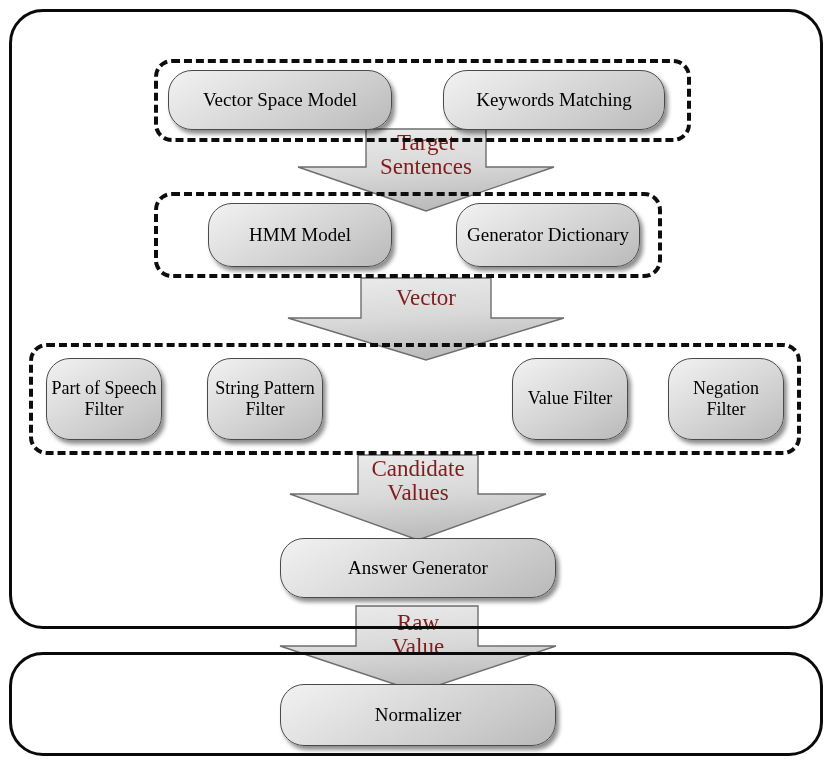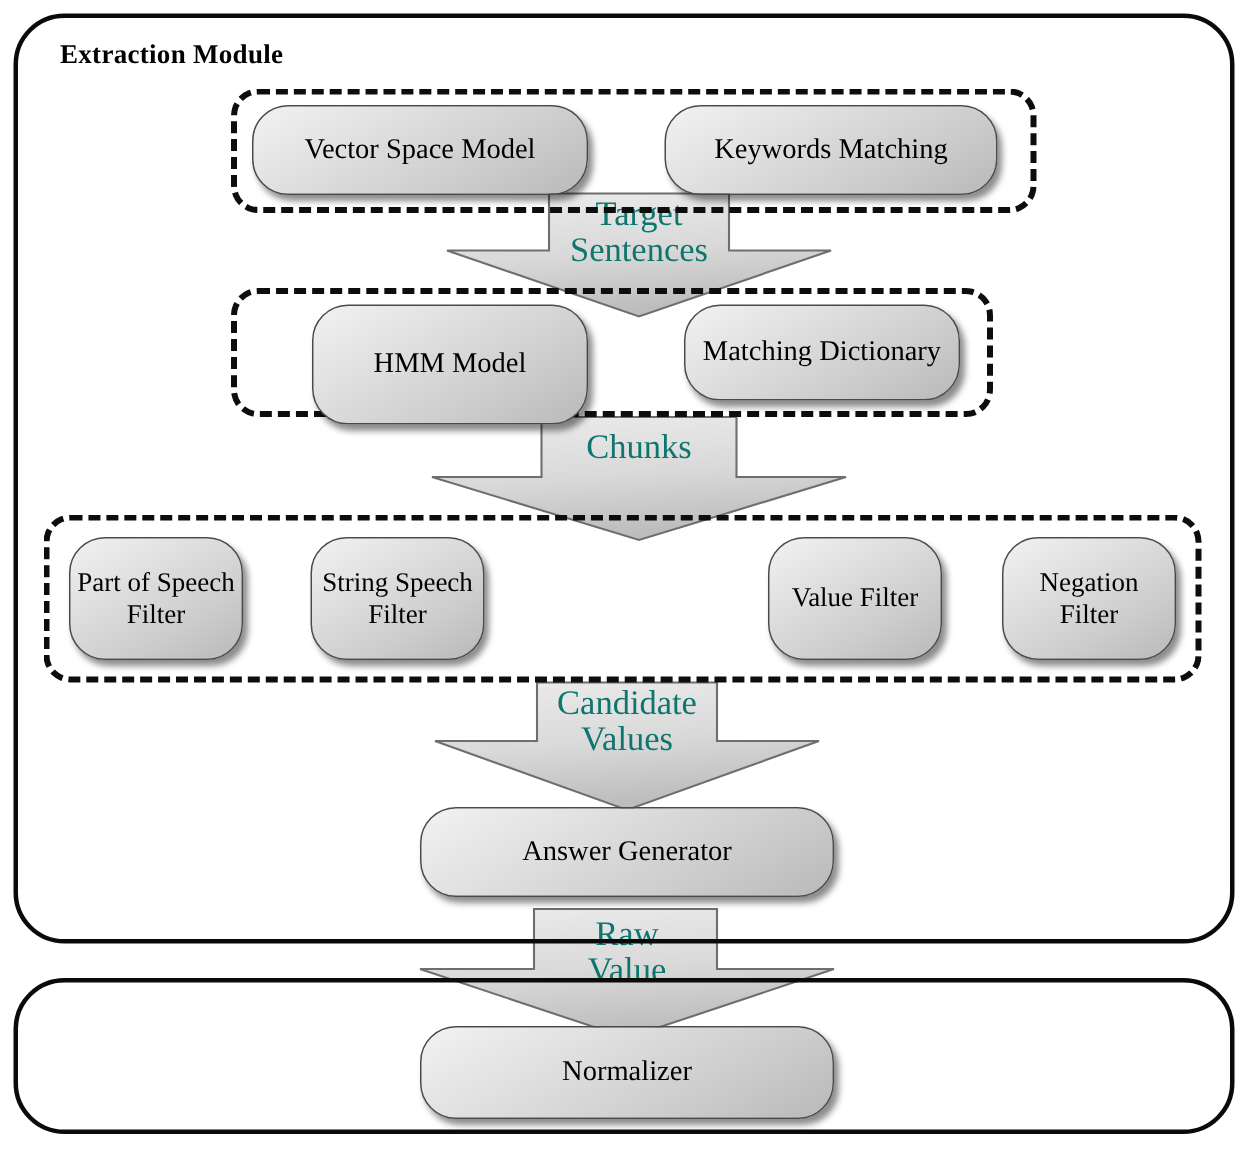--- a/index.html
+++ b/index.html
@@ -65,21 +65,21 @@
     justify-content: center;
     text-align: center;
     font-size: 19px;
     line-height: 1.18;
     color: #000;
   }
   .node span { display: block; padding: 0 4px; }
 
   #node-vsm  { left: 168px; top: 70px;  width: 224px; height: 60px; }
   #node-km   { left: 443px; top: 70px;  width: 222px; height: 60px; }
-  #node-hmm  { left: 208px; top: 203px; width: 184px; height: 80px; }
+  #node-hmm  { left: 208px; top: 203px; width: 184px; height: 64px; }
   #node-dict { left: 456px; top: 203px; width: 184px; height: 64px; }
 
   .filter-node {
     top: 358px;
     width: 116px;
     height: 82px;
     font-size: 18px;
   }
   #node-pos   { left: 46px; }
   #node-strpat{ left: 207px; }
@@ -93,21 +93,21 @@
   
   .arrow-svg {
     position: absolute;
     overflow: visible;
   }
   .arrow-label {
     position: absolute;
     text-align: center;
     font-size: 23px;
     line-height: 1.05;
-    color: #0f766e;
+    color: #7f1d1d;
     white-space: pre-line;
     pointer-events: none;
   }
 </style>
 </head>
 <body>
 
 <div id="stage">
 
   <svg class="arrow-svg" id="arrow-target" style="left:298px; top:129px;" width="256" height="82" viewBox="0 0 256 82">
@@ -126,21 +126,21 @@
   <svg class="arrow-svg" id="arrow-chunks" style="left:288px; top:278px;" width="276" height="82" viewBox="0 0 276 82">
     <defs>
       <linearGradient id="agrad2" x1="0" y1="0" x2="0.25" y2="1">
         <stop offset="0%" stop-color="#ececec"></stop>
         <stop offset="55%" stop-color="#d9d9d9"></stop>
         <stop offset="100%" stop-color="#bdbdbd"></stop>
       </linearGradient>
     </defs>
     <polygon points="73,0 203,0 203,40 276,40 138,82 0,40 73,40" fill="url(#agrad2)" stroke="#6e6e6e" stroke-width="1.4"></polygon>
   </svg>
-  <div class="arrow-label" style="left:336px; top:286px; width:180px;">Chunks</div>
+  <div class="arrow-label" style="left:336px; top:286px; width:180px;">Vector</div>
 
   <svg class="arrow-svg" id="arrow-candidate" style="left:290px; top:455px;" width="256" height="85" viewBox="0 0 256 85">
     <defs>
       <linearGradient id="agrad3" x1="0" y1="0" x2="0.25" y2="1">
         <stop offset="0%" stop-color="#ececec"></stop>
         <stop offset="55%" stop-color="#d9d9d9"></stop>
         <stop offset="100%" stop-color="#bdbdbd"></stop>
       </linearGradient>
     </defs>
     <polygon points="68,0 188,0 188,39 256,39 128,85 0,39 68,39" fill="url(#agrad3)" stroke="#6e6e6e" stroke-width="1.4"></polygon>
@@ -155,51 +155,50 @@
         <stop offset="55%" stop-color="#d9d9d9"></stop>
         <stop offset="100%" stop-color="#bdbdbd"></stop>
       </linearGradient>
     </defs>
     <polygon points="76,0 198,0 198,40 276,40 138,86 0,40 76,40" fill="url(#agrad4)" stroke="#6e6e6e" stroke-width="1.4"></polygon>
   </svg>
   <div class="arrow-label" style="left:328px; top:611px; width:180px;">Raw
 Value</div>
 
   <div class="module" id="module-extraction"></div>
-  <div class="module-title" id="title-extraction">Extraction Module</div>
 
   <div class="module" id="module-standard"></div>
 
   <div class="dashed-group" id="group-retrieval"></div>
   <div class="dashed-group" id="group-chunking"></div>
   <div class="dashed-group" id="group-filters"></div>
 
   <div class="node" id="node-vsm">
     <span>Vector Space Model</span>
   </div>
   <div class="node" id="node-km">
     <span>Keywords Matching</span>
   </div>
 
   <div class="node" id="node-hmm">
     <span>HMM Model</span>
   </div>
   <div class="node" id="node-dict">
-    <span>Matching
+    <span>Generator
 Dictionary</span>
   </div>
 
   <div class="node filter-node" id="node-pos">
     <span>Part of
 Speech
 Filter</span>
   </div>
   <div class="node filter-node" id="node-strpat">
     <span>String
-Speech
+Pattern
 Filter</span>
   </div>
   <div class="node filter-node" id="node-val">
     <span>Value
 Filter</span>
   </div>
   <div class="node" id="node-answer">
     <span>Answer Generator</span>
   </div>
 

